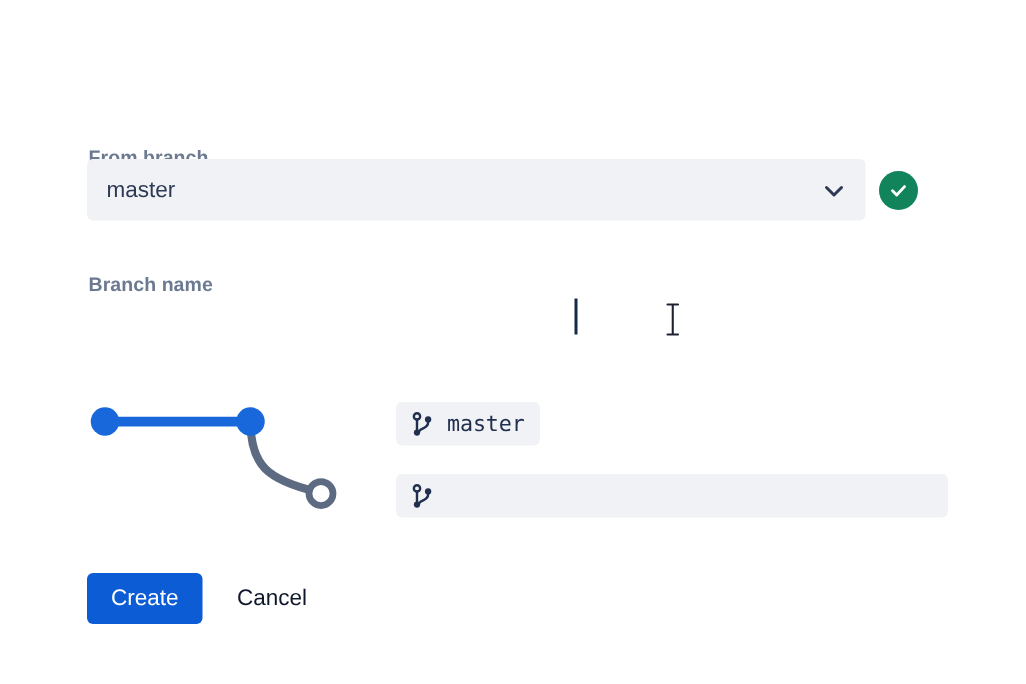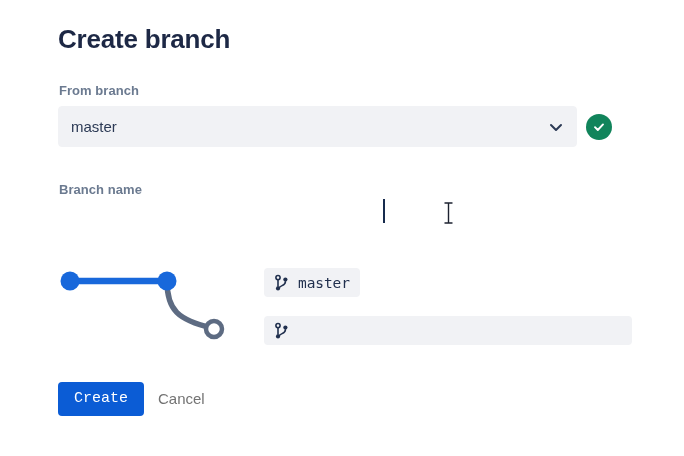--- a/index.html
+++ b/index.html
@@ -34,21 +34,21 @@
   }
 
   
   .field-label {
     position: absolute;
     font-size: 13px;
     font-weight: 700;
     color: #6b7a90;
     letter-spacing: 0.05px;
   }
-  #label-from-branch { left: 59px; top: 83px; text-align: right; }
+  #label-from-branch { left: 59px; top: 97px; text-align: right; }
   #label-branch-name { left: 59px; top: 182px; }
 
   
   .select-wrap {
     position: absolute;
     left: 58px;
     top: 106px;
     width: 519px;
     height: 41px;
   }
@@ -177,48 +177,47 @@
   .btn-primary {
     position: absolute;
     left: 58px;
     top: 382px;
     height: 34px;
     padding: 0 16px;
     background: #0b5cd5;
     color: #ffffff;
     border: none;
     border-radius: 4px;
-    font-family: Liberation Mono, monospace;
+    font-family: Liberation Sans, sans-serif;
     font-size: 15px;
     font-weight: 400;
     cursor: pointer;
     line-height: 34px;
   }
   .btn-subtle {
     position: absolute;
     left: 150px;
     top: 382px;
     height: 34px;
     padding: 0 8px;
     background: transparent;
-    color: #737373;
+    color: #0f172a;
     border: none;
     border-radius: 4px;
     font-family: "Liberation Sans", sans-serif;
     font-size: 15px;
     cursor: pointer;
     line-height: 34px;
   }
 </style>
 </head>
 <body>
 
 <div class="page">
 
-  <div class="page-title">Create branch</div>
 
   <div class="field-label" id="label-from-branch">From branch</div>
 
   <div class="select-wrap">
     <div class="select-box"></div>
     <div class="select-value">master</div>
     <span class="chevron-icon">
       <svg width="18" height="18" viewBox="0 0 18 18">
         <path d="M4 7 L9 12 L14 7" fill="none" stroke="#2c3a55" stroke-width="2" stroke-linecap="round" stroke-linejoin="round"></path>
       </svg>

